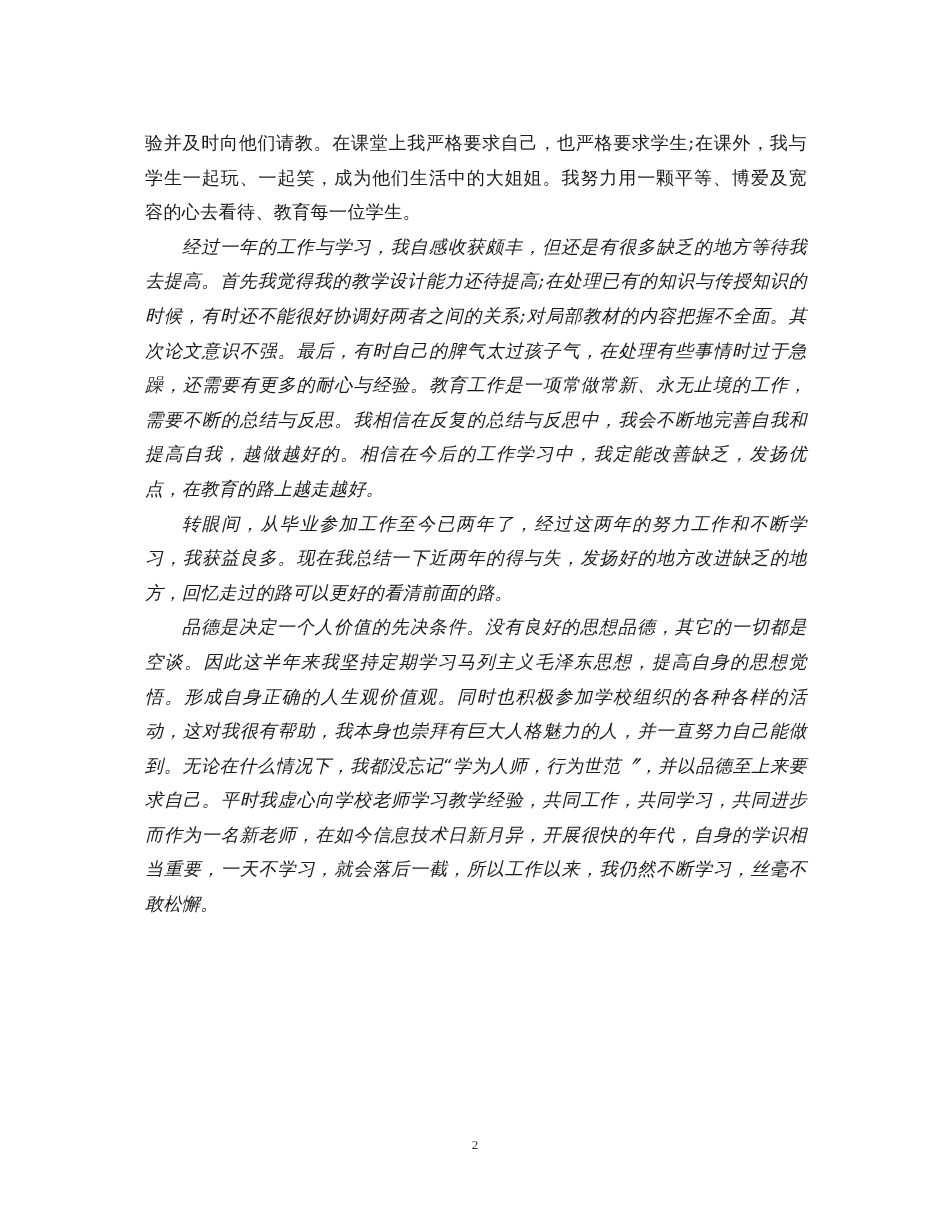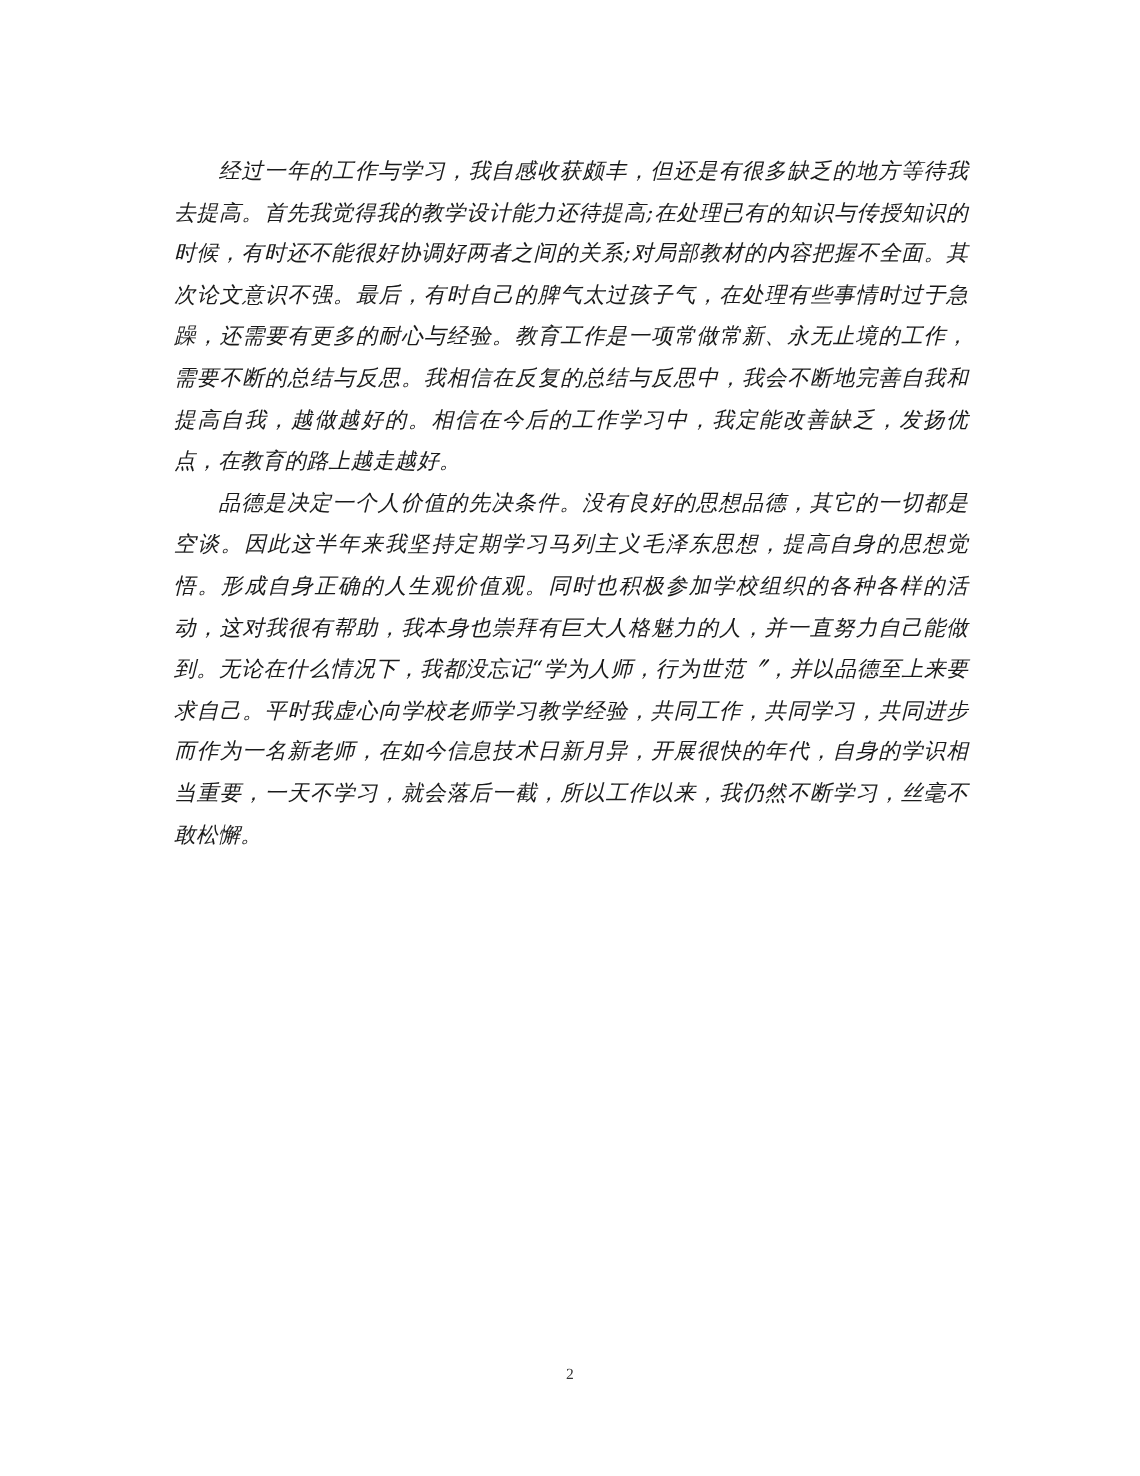--- a/index.html
+++ b/index.html
@@ -18,17 +18,19 @@
   .page-number {
     position: absolute; left: 0; width: 950px; top: 1137px; text-align: center;
     font-family: "Liberation Serif", "DejaVu Serif", serif; font-size: 13px; color: #333333;
   }
 </style>
 </head>
 <body>
 
 <div class="page">
   <div class="content">
+    <p>验并及时向他们请教。在课堂上我严格要求自己，也严格要求学生;在课外，我与学生一起玩、一起笑，成为他们生活中的大姐姐。我努力用一颗平等、博爱及宽容的心去看待、教育每一位学生。</p>
     <p class="indent">经过一年的工作与学习，我自感收获颇丰，但还是有很多缺乏的地方等待我去提高。首先我觉得我的教学设计能力还待提高;在处理已有的知识与传授知识的时候，有时还不能很好协调好两者之间的关系;对局部教材的内容把握不全面。其次论文意识不强。最后，有时自己的脾气太过孩子气，在处理有些事情时过于急躁，还需要有更多的耐心与经验。教育工作是一项常做常新、永无止境的工作，需要不断的总结与反思。我相信在反复的总结与反思中，我会不断地完善自我和提高自我，越做越好的。相信在今后的工作学习中，我定能改善缺乏，发扬优点，在教育的路上越走越好。</p>
+    <p class="indent">转眼间，从毕业参加工作至今已两年了，经过这两年的努力工作和不断学习，我获益良多。现在我总结一下近两年的得与失，发扬好的地方改进缺乏的地方，回忆走过的路可以更好的看清前面的路。</p>
     <p class="indent">品德是决定一个人价值的先决条件。没有良好的思想品德，其它的一切都是空谈。因此这半年来我坚持定期学习马列主义毛泽东思想，提高自身的思想觉悟。形成自身正确的人生观价值观。同时也积极参加学校组织的各种各样的活动，这对我很有帮助，我本身也崇拜有巨大人格魅力的人，并一直努力自己能做到。无论在什么情况下，我都没忘记“学为人师，行为世范〞，并以品德至上来要求自己。平时我虚心向学校老师学习教学经验，共同工作，共同学习，共同进步而作为一名新老师，在如今信息技术日新月异，开展很快的年代，自身的学识相当重要，一天不学习，就会落后一截，所以工作以来，我仍然不断学习，丝毫不敢松懈。</p>
   </div>
   <div class="page-number">2</div>
 </div>
 
 </body></html>

